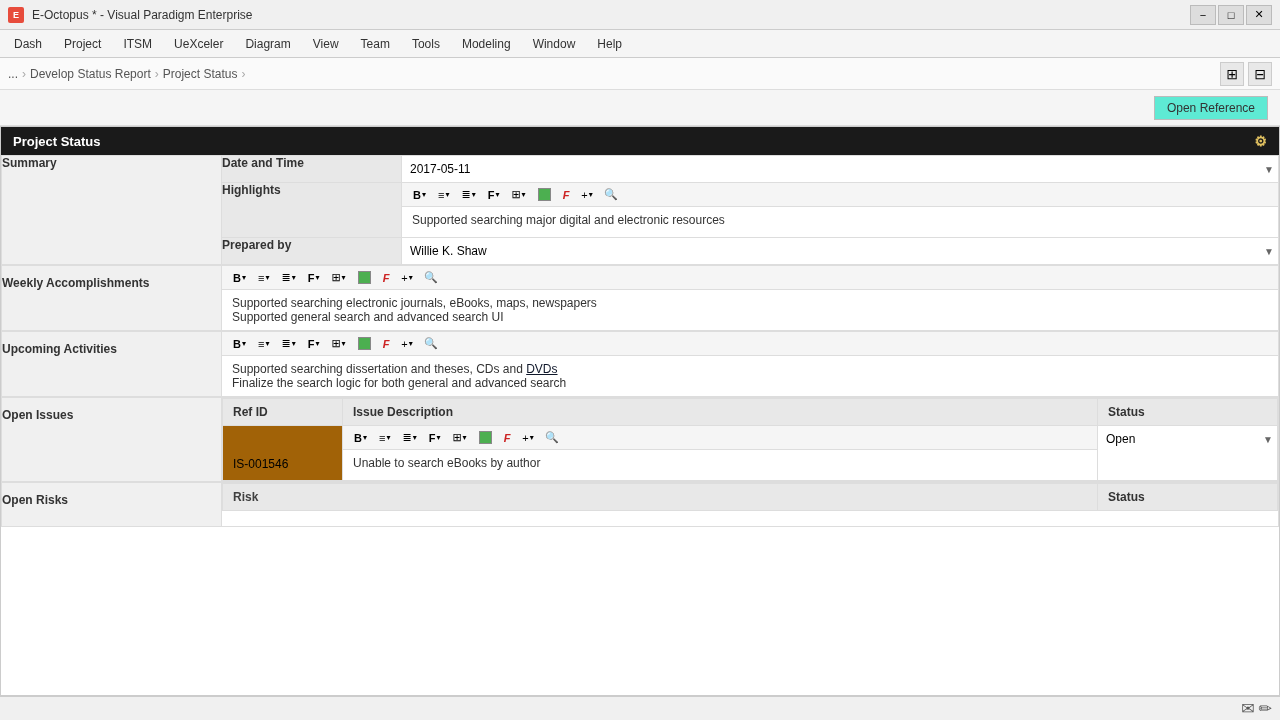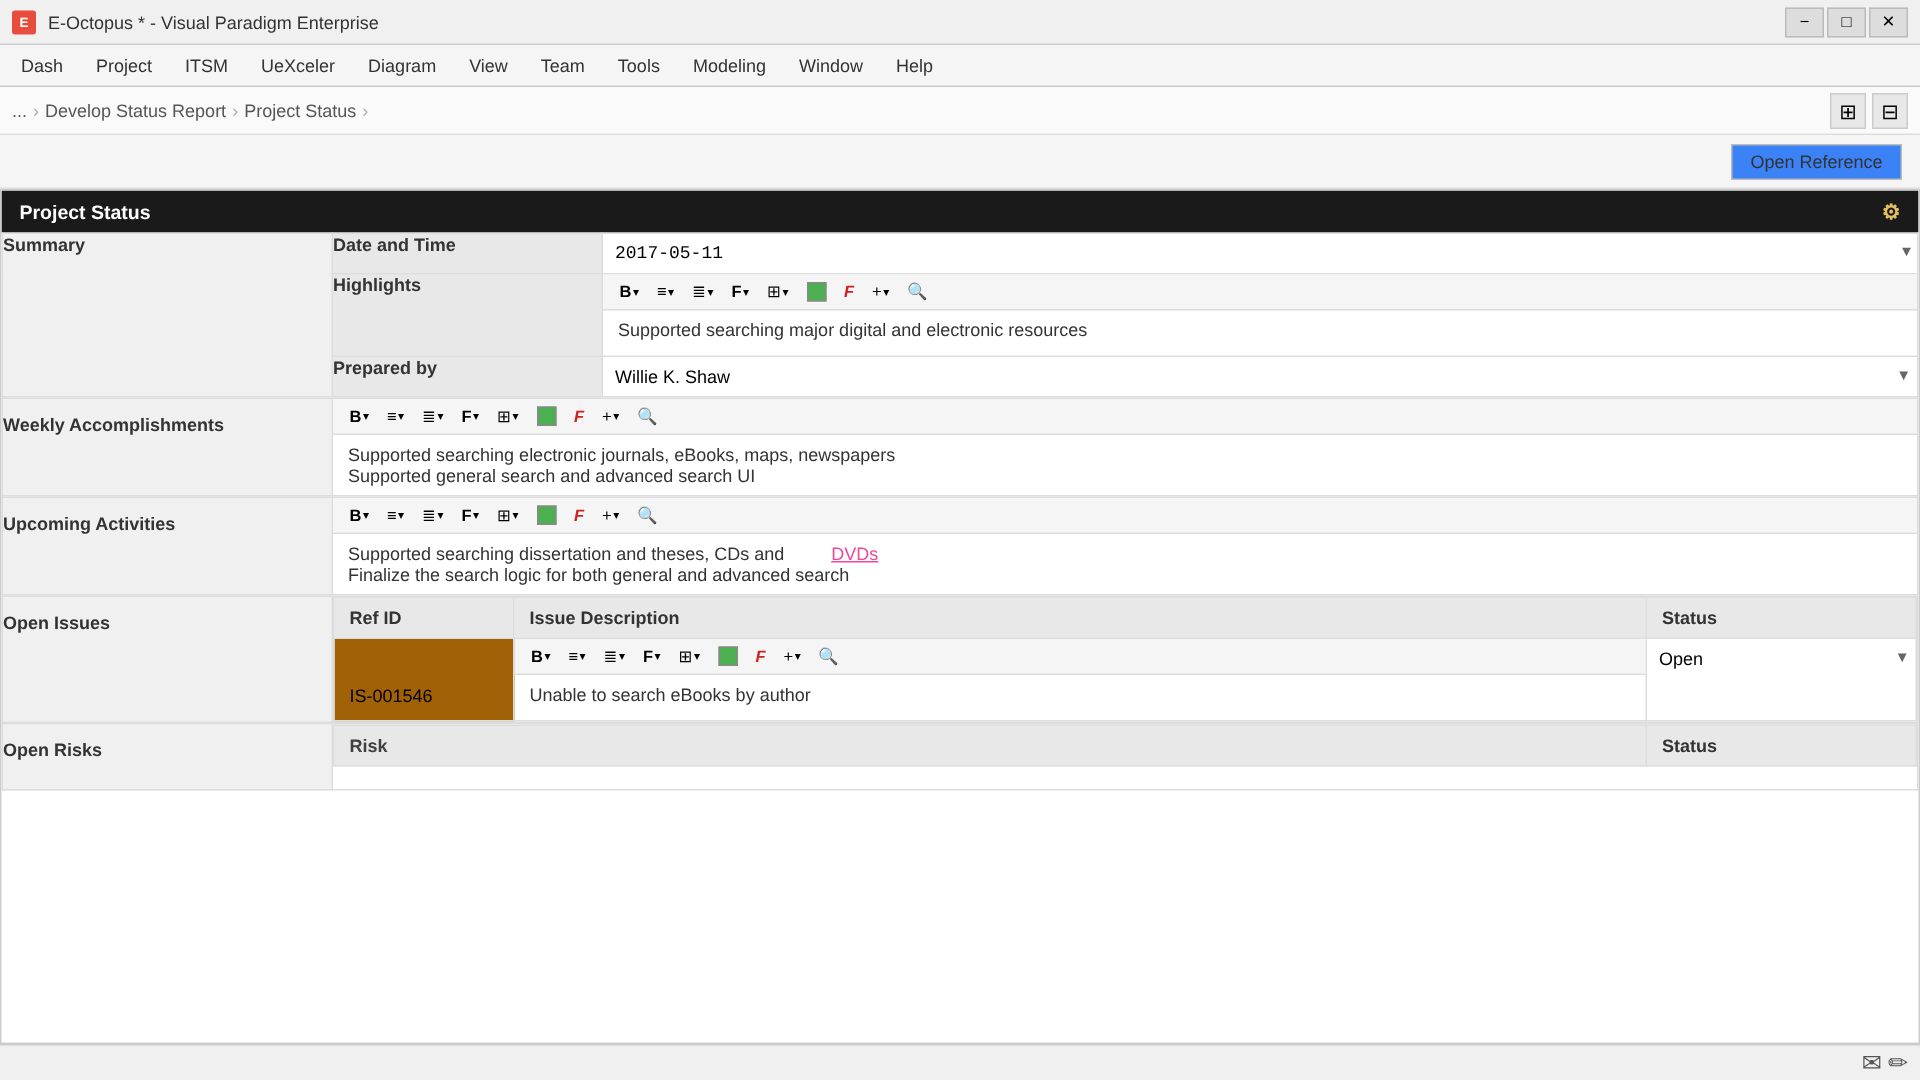--- a/index.html
+++ b/index.html
@@ -60,21 +60,21 @@
       background: #f5f5f5;
       height: 36px;
       display: flex;
       align-items: center;
       justify-content: flex-end;
       padding: 0 12px;
       border-bottom: 1px solid #ddd;
     }
     .open-ref-btn {
       padding: 4px 12px;
-      background: #3b82f6;
+      background: #5eead4;
       border: 1px solid #bbb;
       font-size: 12px;
       cursor: pointer;
       color: #333;
     }
 
     
     .main-content {
       background: white;
       height: calc(720px - 30px - 28px - 32px - 36px - 24px);
@@ -141,21 +141,21 @@
       font-size: 11px;
       cursor: pointer;
       border: 1px solid transparent;
       border-radius: 2px;
       background: transparent;
       display: flex; align-items: center;
     }
     .rtb-dropdown-arrow { font-size: 8px; margin-left: 1px; }
 
     .text-content { padding: 6px 10px; color: #333; font-size: 12px; min-height: 30px; }
-    .text-content a { color: #ec4899; text-decoration: underline; margin-left: 28px; }
+    .text-content a { color: #0f172a; text-decoration: underline; }
 
     
     .issues-table { width: 100%; border-collapse: collapse; }
     .issues-header td {
       background: #e8e8e8;
       padding: 6px 10px;
       font-weight: bold;
       color: #333;
       border: 1px solid #ddd;
     }
@@ -246,21 +246,21 @@
   <div class="section-header">
     <span>Project Status</span>
     <span class="section-header-icon">⚙</span>
   </div>
 
   <table class="form-table">
     <tbody>
       <tr>
         <td class="label-cell" rowspan="3">Summary</td>
         <td class="field-label-cell">Date and Time</td>
-        <td class="value-cell" style="position:relative;font-family:Liberation Mono, monospace;">
+        <td class="value-cell" style="position:relative;">
           <div class="date-row">
             <span class="date-value">2017-05-11</span>
             <span class="dropdown-arrow">▼</span>
           </div>
         </td>
       </tr>
       <tr>
         <td class="field-label-cell">Highlights</td>
         <td class="value-cell" style="padding:0;">
 

